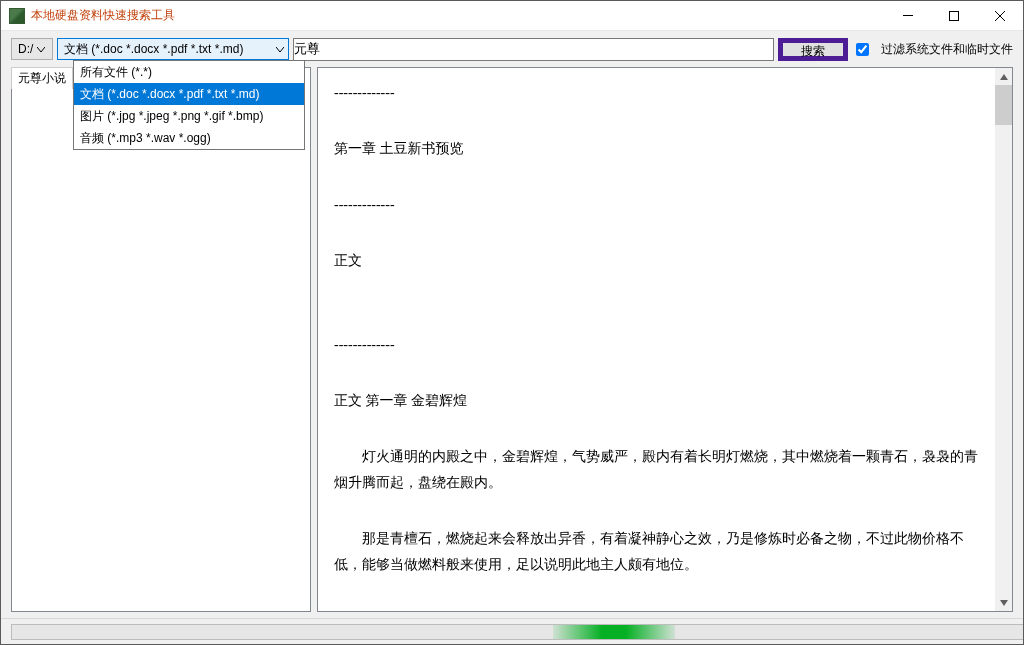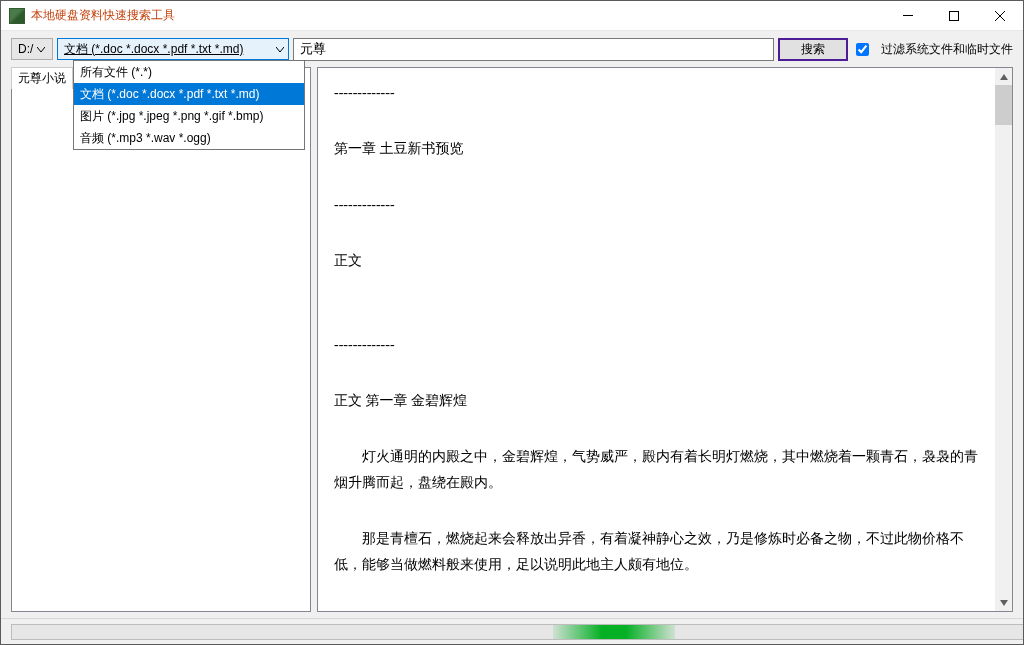--- a/index.html
+++ b/index.html
@@ -45,21 +45,21 @@
 .drive-select {
   display: flex; align-items: center;
   background: #e6e6e6;
   border: 1px solid #adadad;
   height: 22px;
   padding: 0 2px 0 6px;
   font-size: 12px;
   min-width: 42px;
 }
 .drive-select .chev { margin-left: 4px; }
-.filetype-wrap { position: relative; width: 232px; text-decoration: underline; }
+.filetype-wrap { position: relative; width: 232px; }
 .filetype-select {
   display: flex; align-items: center;
   background: #fff;
   border: 1px solid #0078d7;
   height: 22px;
   padding: 0 4px 0 6px;
   font-size: 12px;
   width: 232px;
   justify-content: space-between;
   background: #e5f1fb;
@@ -80,28 +80,28 @@
 }
 .dropdown .opt.selected {
   background: #0078d7;
   color: #fff;
 }
 .search-input {
   flex: 1;
   height: 23px;
   border: 1px solid #7a7a7a;
   background: #fff;
-  padding: 0 6px;
+  padding: 0 0;
   font-size: 13px;
   font-family: inherit;
 }
 .search-btn {
   height: 23px;
   width: 70px;
-  border: 2px solid #4c1d95;
+  border: 5px solid #4c1d95;
   background: #e1e1e1;
   font-size: 12px;
   font-family: inherit;
 }
 .filter-check {
   display: flex; align-items: center;
   font-size: 12px;
   gap: 12px;
   margin-left: 4px;
 }

